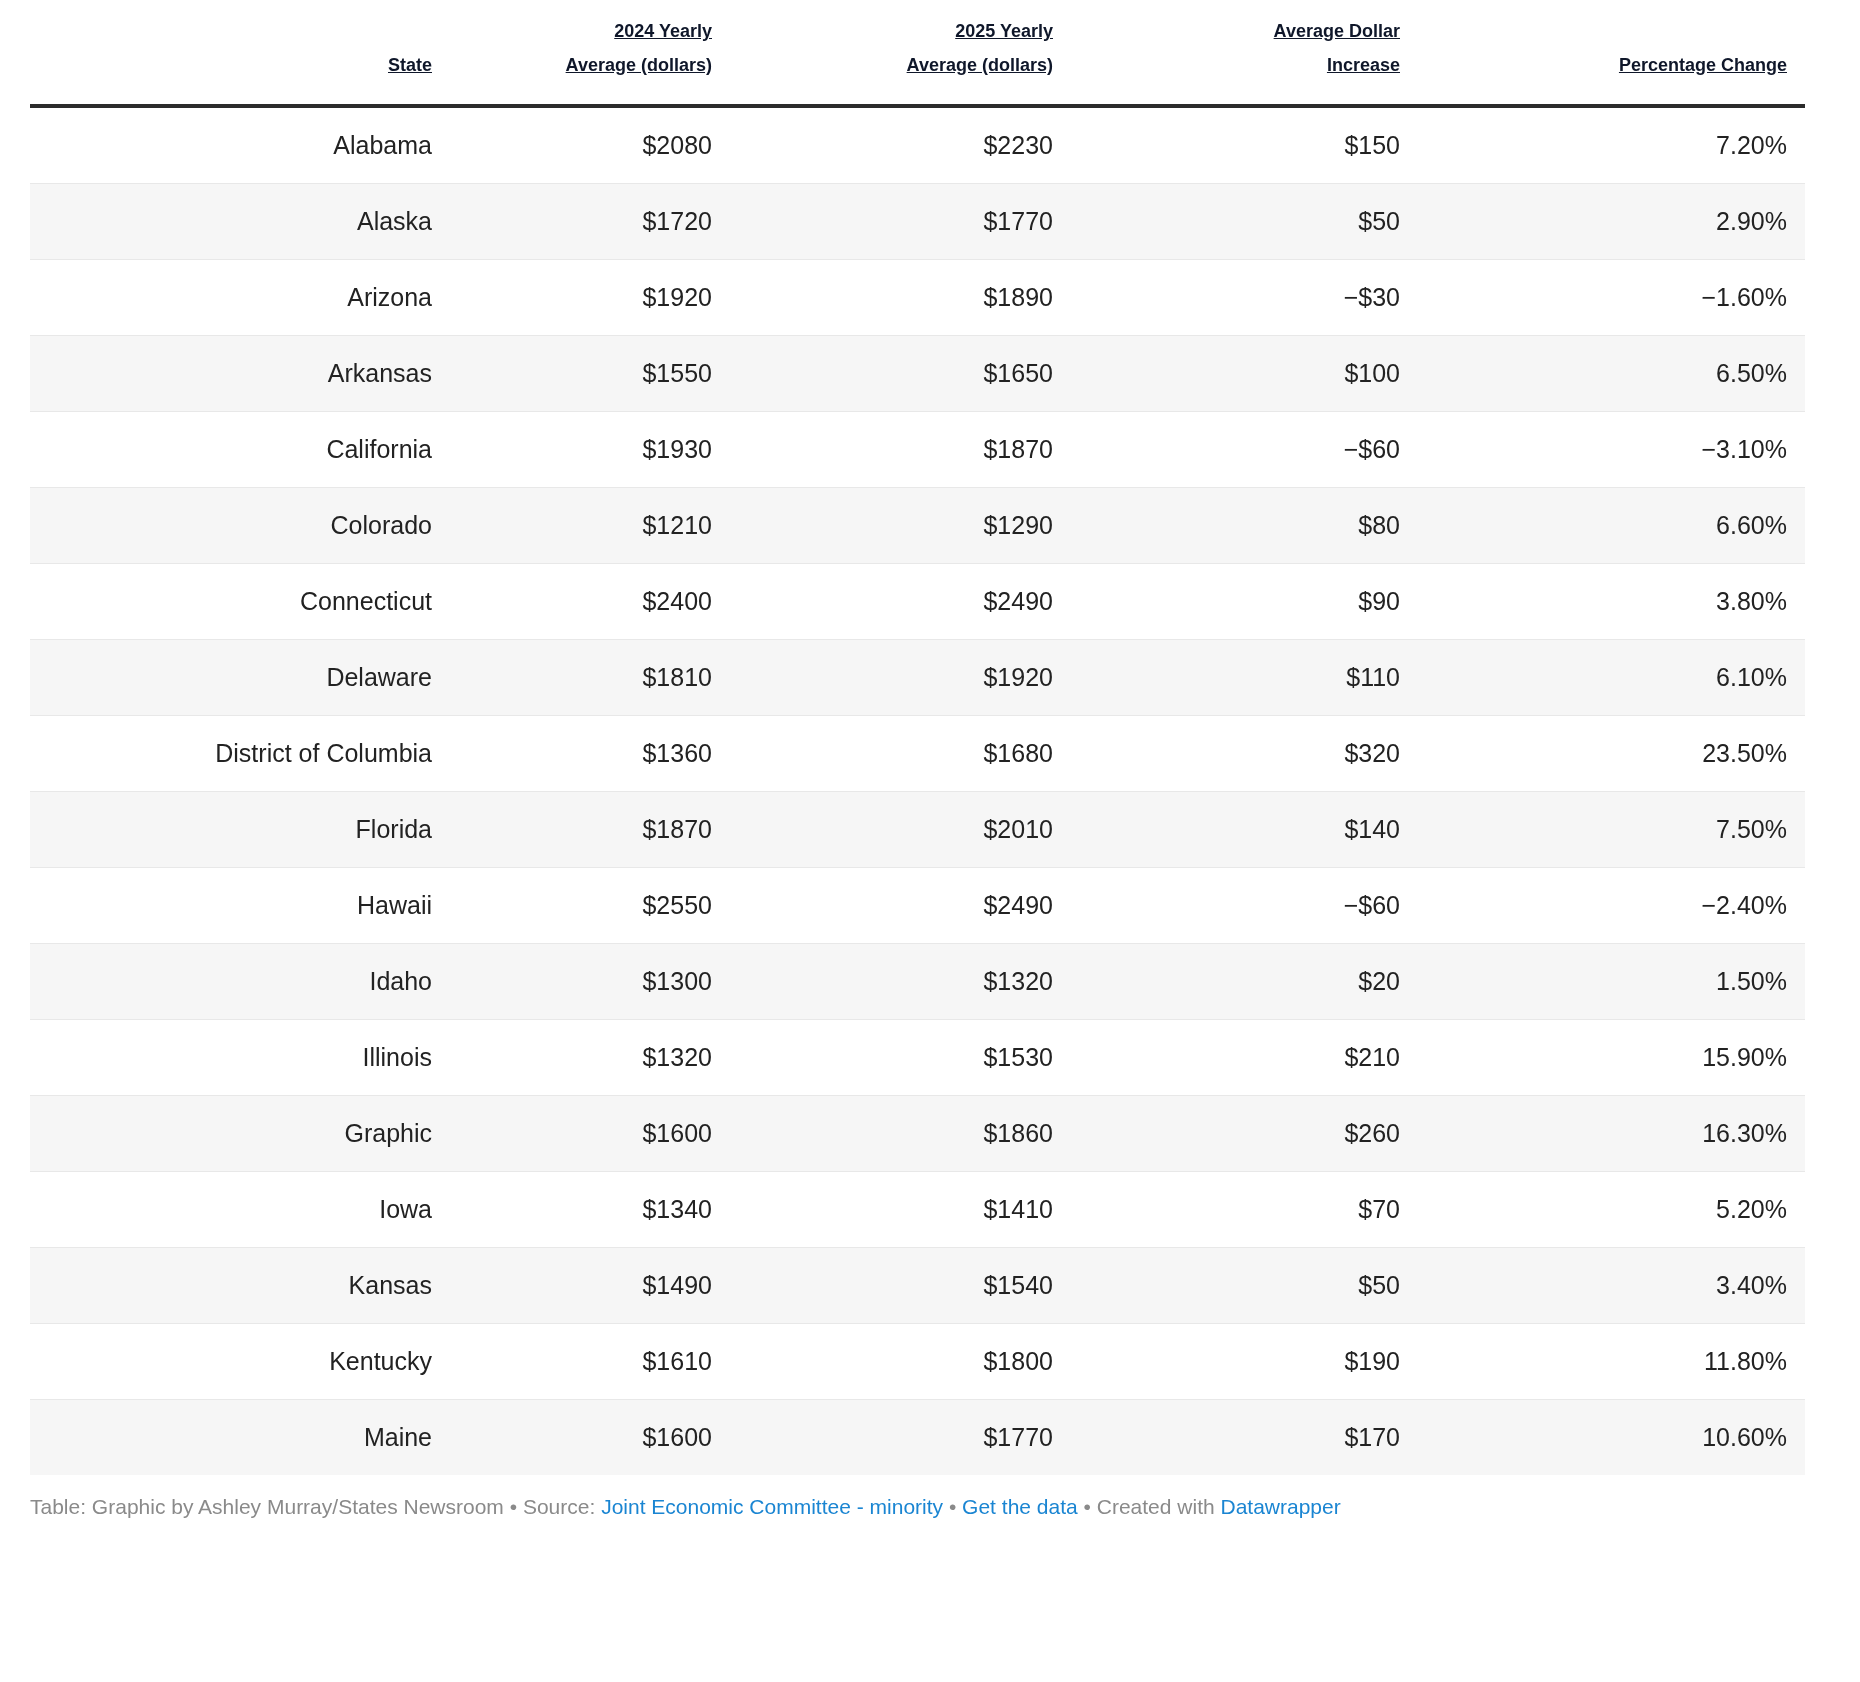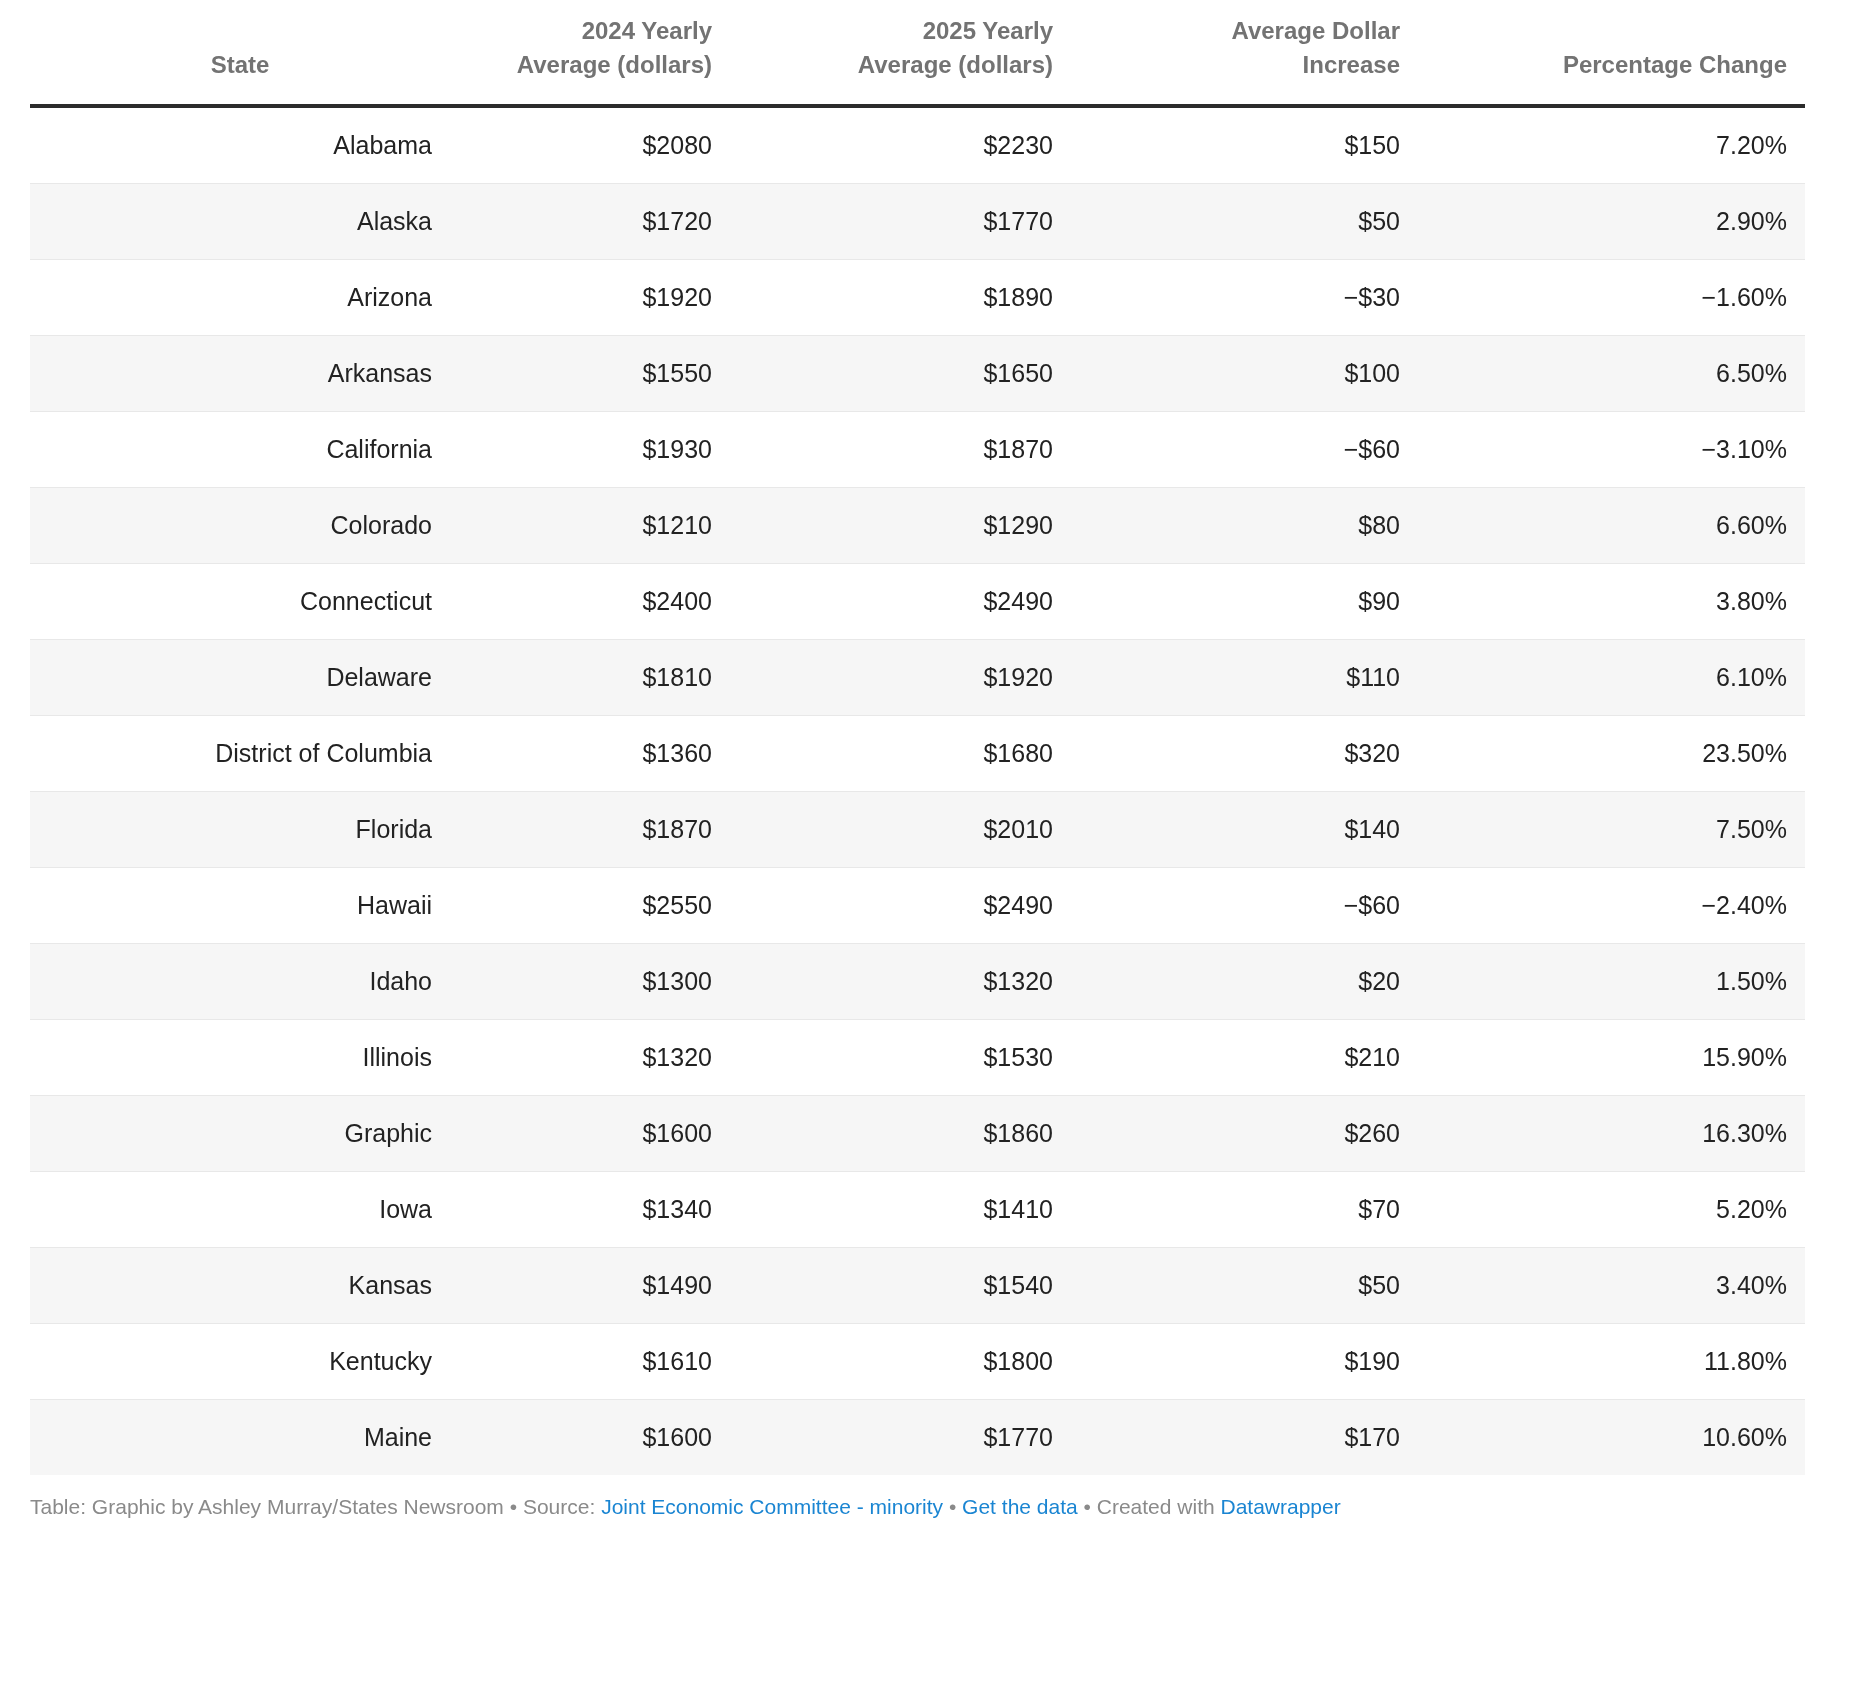--- a/index.html
+++ b/index.html
@@ -21,31 +21,32 @@
     table-layout: fixed;
     width: 1775px;
   }
   col.c-state    { width: 420px; }
   col.c-y2024    { width: 280px; }
   col.c-y2025    { width: 341px; }
   col.c-increase { width: 347px; }
   col.c-pct      { width: 387px; }
 
   thead th {
-    font-size: 24px;
+    font-size: 18px;
     font-weight: 700;
     line-height: 34px;
     vertical-align: bottom;
     padding: 14px 18px 22px 18px;
     border-bottom: 4px solid #2b2b2b;
     white-space: pre-line;
     text-align: right;
-    color: #737373;
-  }
-  thead th.left { text-align: center; }
+    color: #0f172a;
+    text-decoration: underline;
+  }
+  thead th.left { text-align: right; }
 
   tbody td {
     font-size: 25px;
     height: 75px;
     padding: 0 18px;
     text-align: right;
     vertical-align: middle;
     color: #222222;
   }
   tbody td.left { text-align: right; }

